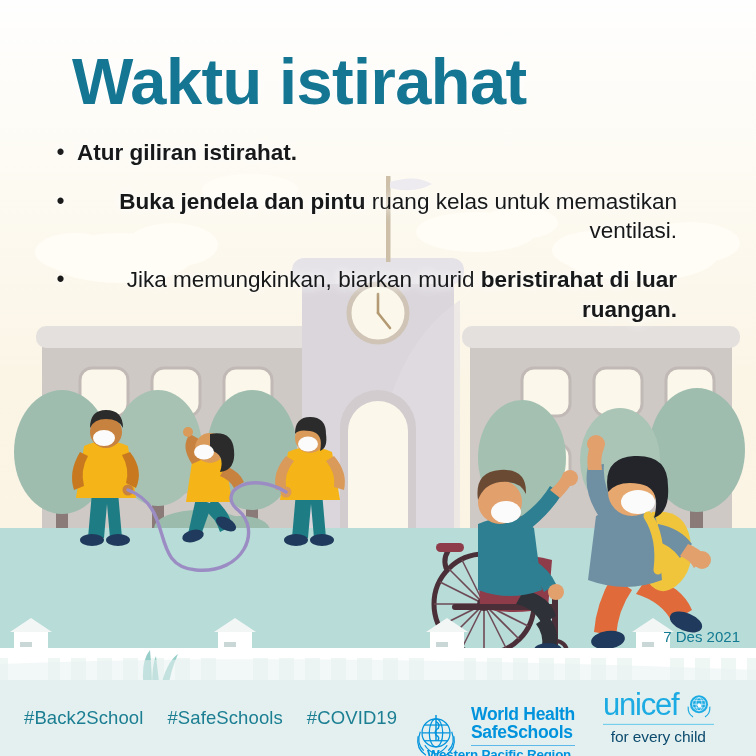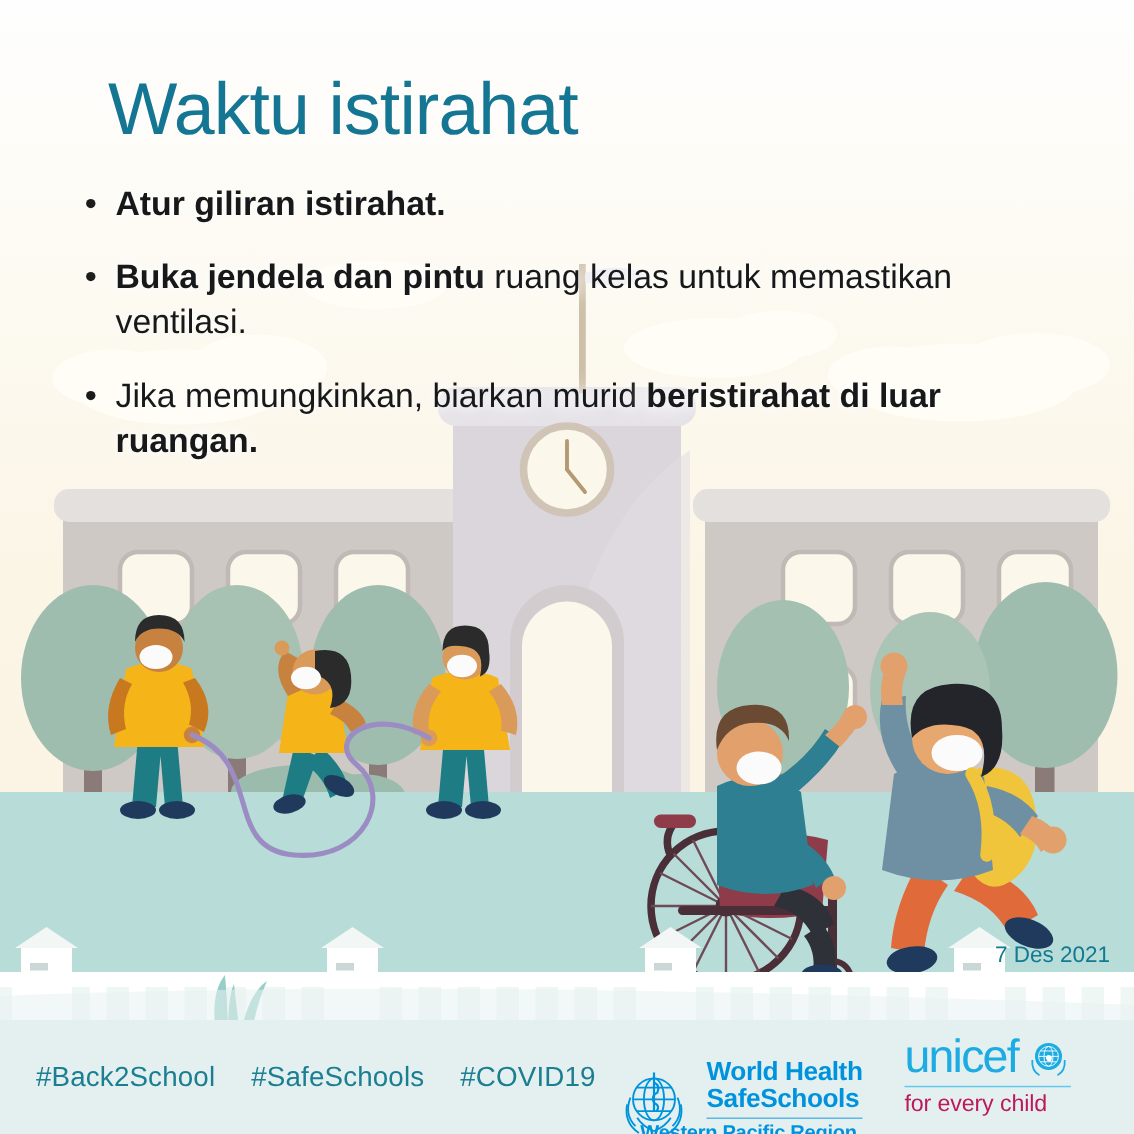--- a/index.html
+++ b/index.html
@@ -22,22 +22,22 @@
   .scene svg { display:block; }
 
   
   .textblock {
     position:absolute; left:0; top:0; width:756px;
     padding:48px 36px 0 36px;
     z-index:40;
   }
   .title {
     color:#147692;
-    font-size:49px;
-    font-weight:normal;
+    font-size:65px;
+    font-weight:bold;
     letter-spacing:-0.6px;
     line-height:1.04;
     padding-left:36px;
     text-shadow:0 0 11px rgba(255,255,255,.85), 0 0 22px rgba(255,255,255,.7);
   }
   .bullets { margin-top:22px; padding-left:8px; }
   .bullet {
     display:flex;
     align-items:flex-start;
     margin-bottom:19px;
@@ -50,20 +50,21 @@
     font-size:23px;
     line-height:1.22;
     text-align:center;
     text-shadow:0 0 8px #fff,0 0 14px #fff;
   }
   .btext {
     font-size:22.5px;
     color:#16181a;
     max-width:600px;
     text-shadow:0 0 8px rgba(255,255,255,.95),0 0 16px rgba(255,255,255,.9),0 0 24px rgba(255,255,255,.7);
+    text-align:right;
   }
   .btext b { font-weight:bold; }
 
   
   .date {
     position:absolute;
     right:16px; top:628px;
     font-size:15px;
     color:#127a92;
     z-index:45;
@@ -121,23 +122,24 @@
   }
   .uni-row { display:flex; align-items:center; gap:5px; }
   .uni-word {
     color:#1CABE2;
     font-size:31px;
     letter-spacing:-1.2px;
     line-height:.96;
   }
   .uni-rule { height:1.3px; background:#63C8EC; margin:4px 0 3px 0; }
   .uni-sub {
-    color:#be185d;
+    color:#0c4a6e;
     font-size:15.5px;
     letter-spacing:-.1px;
+    text-align:center;
   }
 </style>
 </head>
 <body>
 
 <div id="poster">
 
   <div class="scene">
   <svg width="756" height="690" viewBox="0 0 756 690" xmlns="http://www.w3.org/2000/svg">
 

